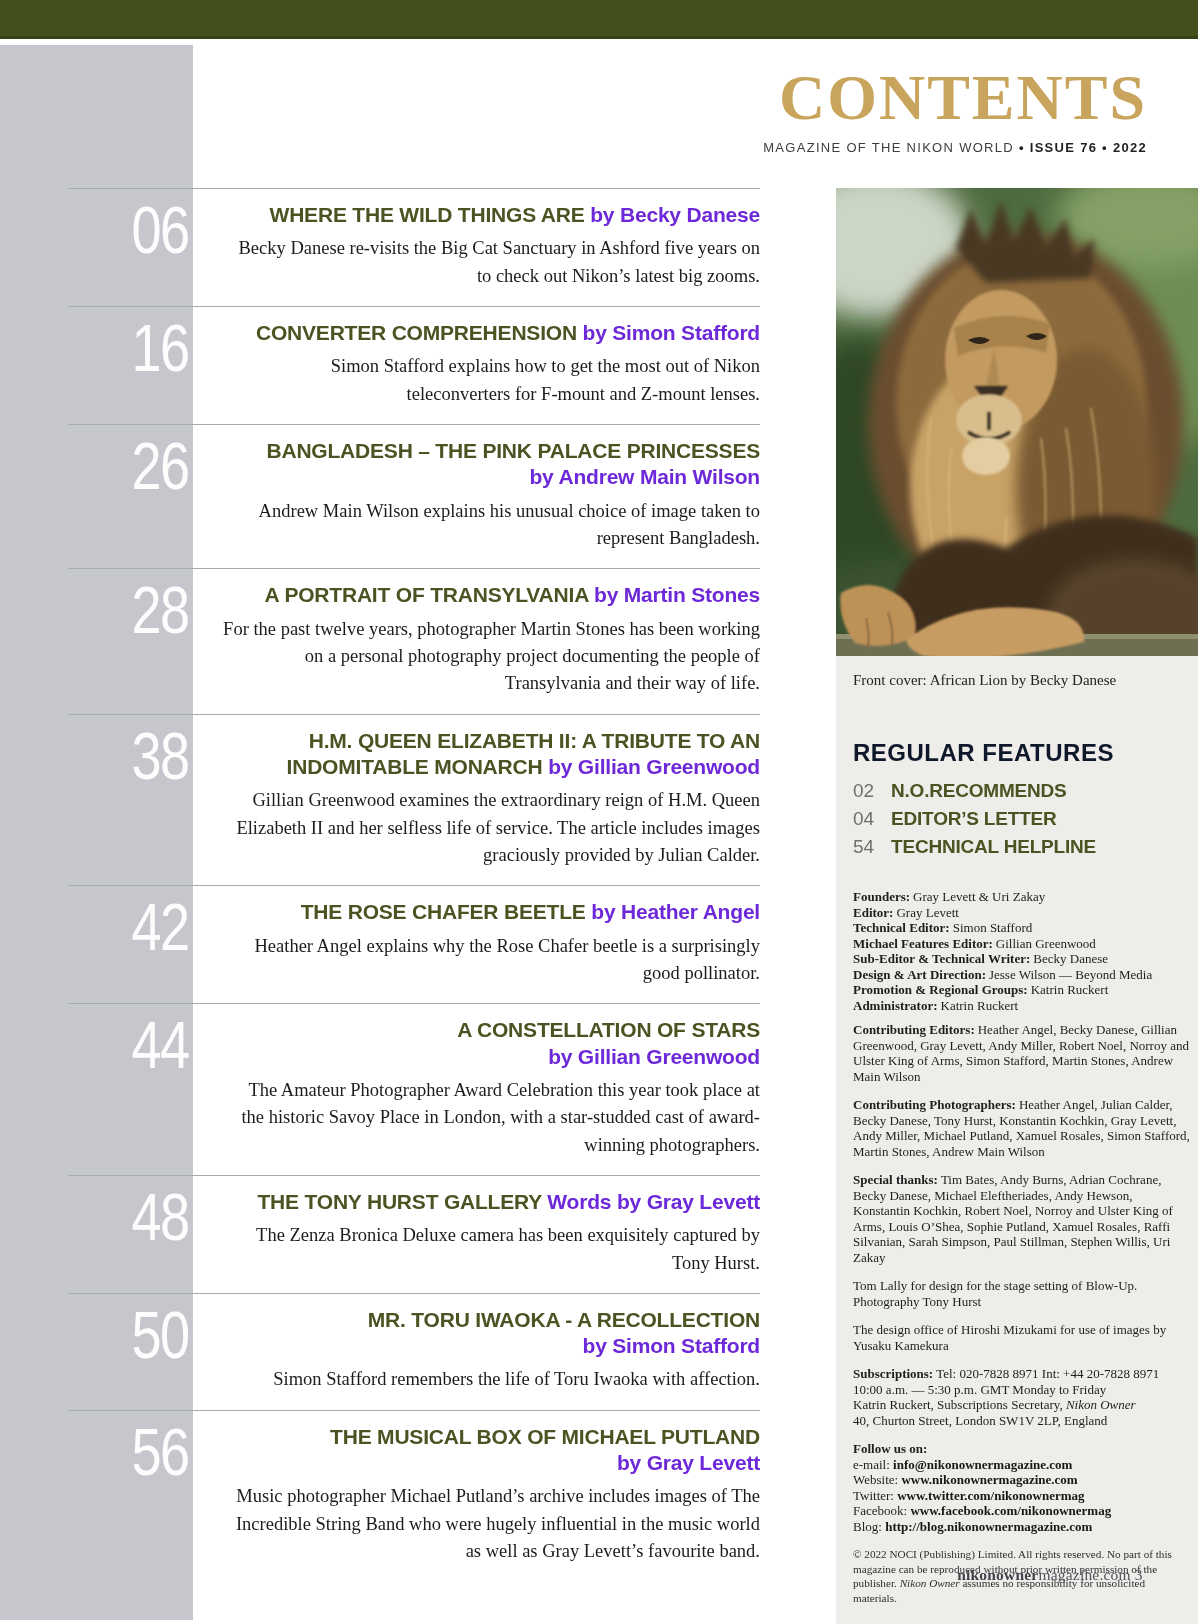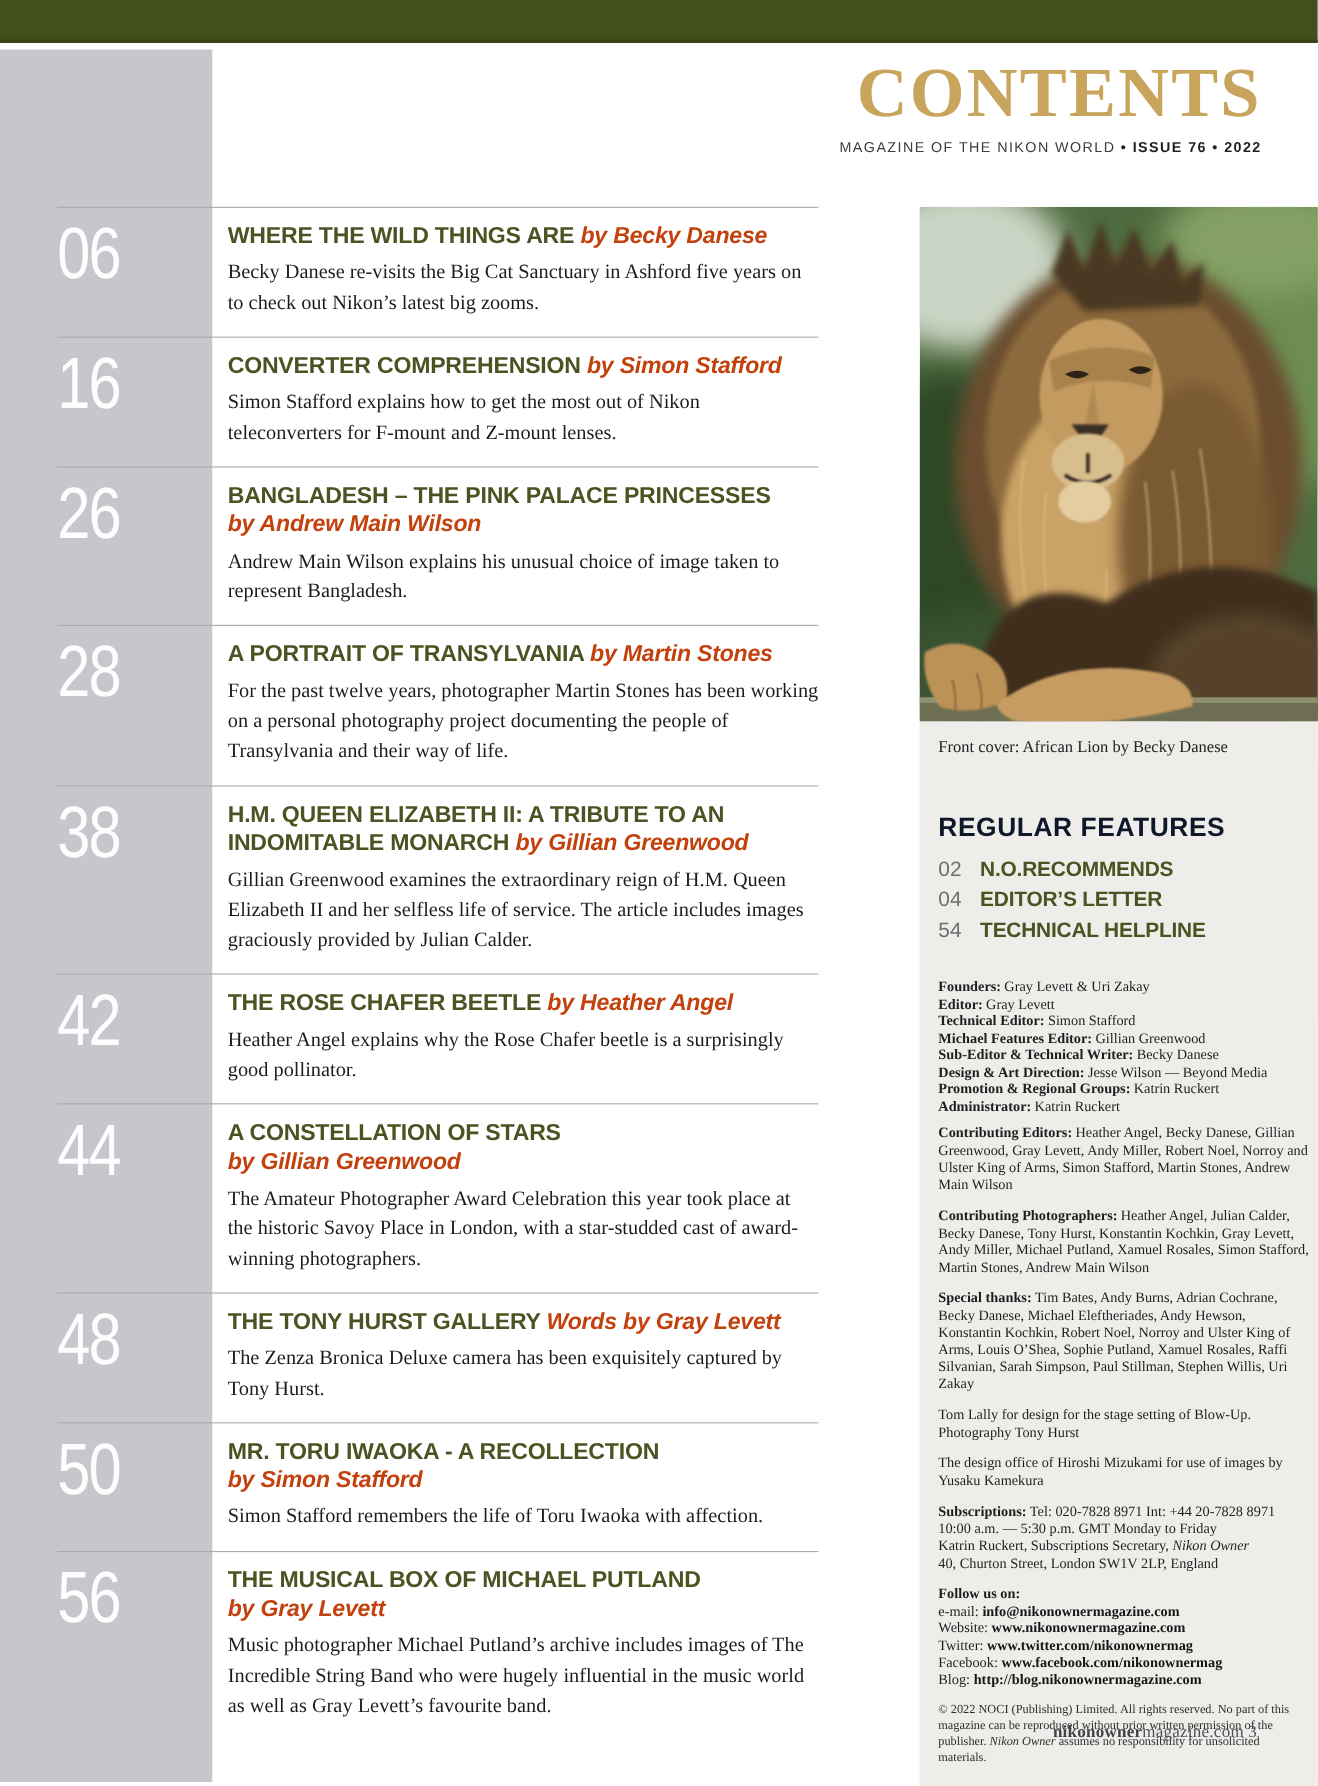--- a/index.html
+++ b/index.html
@@ -5,37 +5,37 @@
   html,body{margin:0;padding:0;}
   body{
     width:1198px;height:1624px;position:relative;background:#ffffff;
     font-family:"Liberation Serif", serif;color:#1c1c1c;overflow:hidden;
   }
   
   .topbar{position:absolute;left:0;top:0;width:1198px;height:36px;background:#42501e;border-bottom:3px solid #364316;}
   
   .graycol{position:absolute;left:0;top:45px;width:193px;height:1575px;background:#c5c7cc;}
   
-  .toc{position:absolute;left:52px;top:188px;width:692px;}
+  .toc{position:absolute;left:68px;top:188px;width:692px;text-align:right;}
   .toc-row{display:flex;border-top:1.5px solid #a6aab1;}
   .toc-num{
     flex:0 0 147px;width:147px;color:#fdfdfd;
     font-family:"Liberation Sans", sans-serif;font-weight:300;font-size:66px;line-height:1.02;
     padding-top:8px;letter-spacing:-2px;transform:scaleX(.82);transform-origin:left top;
   }
   .toc-body{flex:1;padding:13px 0 16px 8px;}
   .toc-title{
     margin:0;font-family:"Liberation Sans", sans-serif;font-weight:bold;font-size:21px;
     line-height:1.25;color:#4a5422;letter-spacing:-0.2px;max-width:545px;
   }
-  .toc-author{color:#c2410c;font-style:italic;}
+  .toc-author{color:#6d28d9;}
   .stacked .toc-author{display:block;}
   .toc-desc{margin:7px 0 0 0;font-size:18.5px;line-height:1.48;color:#1c1c1c;max-width:540px;}
   
-  .brand{position:absolute;top:52px;right:51px;text-align:right;}
+  .brand{position:absolute;top:66px;right:51px;text-align:right;}
   .brand-title{
     margin:0;font-family:"Liberation Serif", serif;font-weight:bold;font-size:64px;line-height:1;
     color:#c9a45c;letter-spacing:2px;
   }
   .brand-sub{margin-top:10px;font-family:"Liberation Sans", sans-serif;font-size:13px;letter-spacing:1.3px;color:#3d3d3d;}
   .brand-sub b{color:#1f1f1f;}
   
   .cover{position:absolute;left:836px;top:188px;width:362px;height:468px;overflow:hidden;}
   .cover svg{display:block;width:362px;height:468px;}
   

